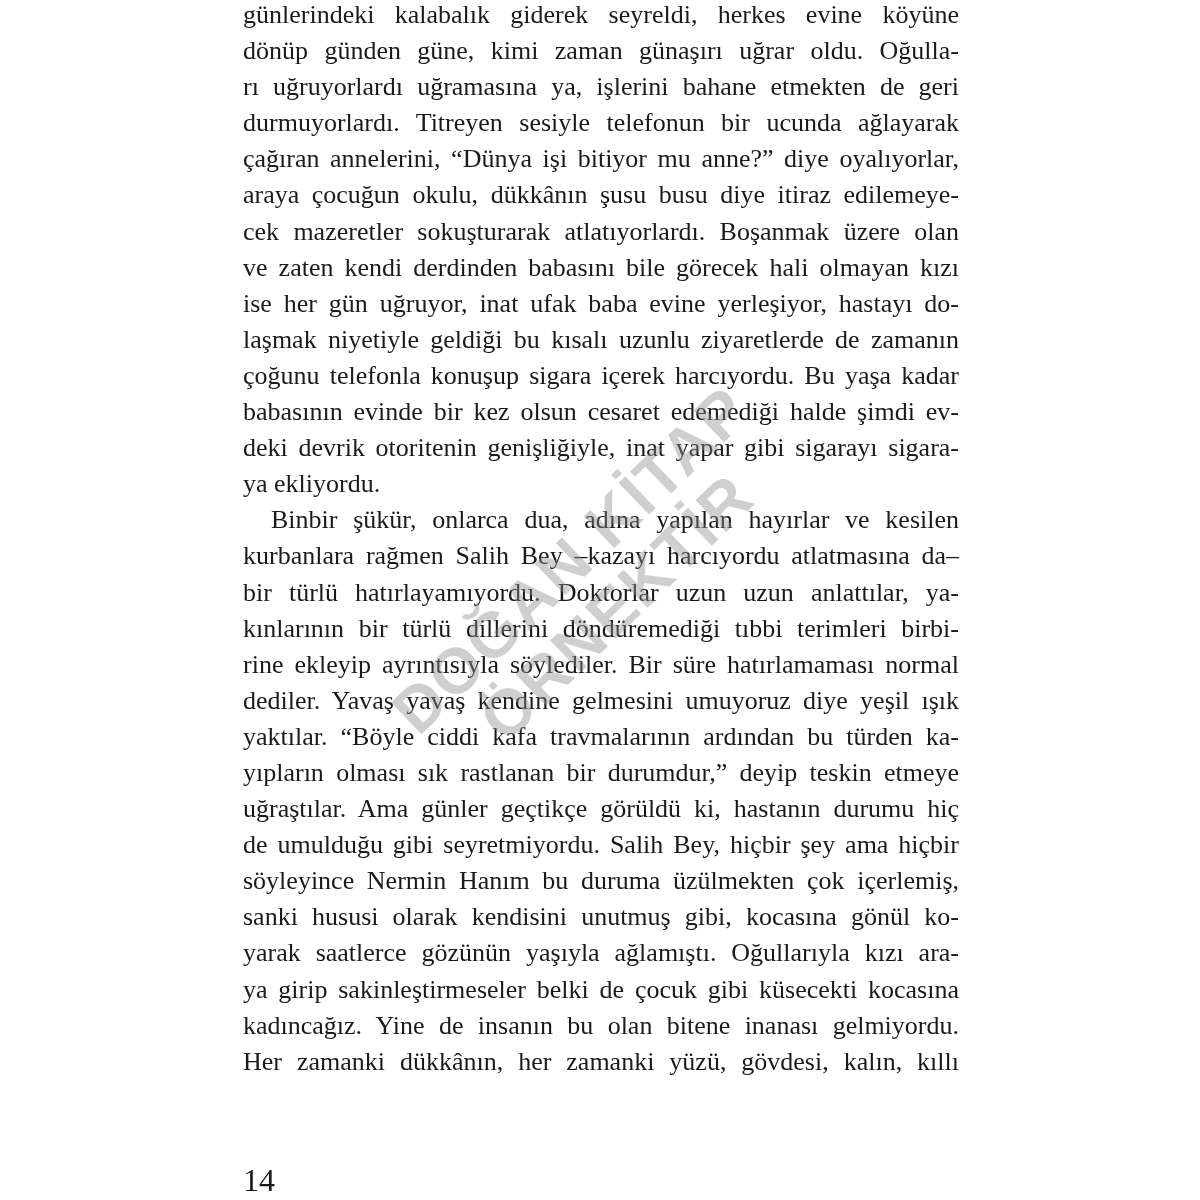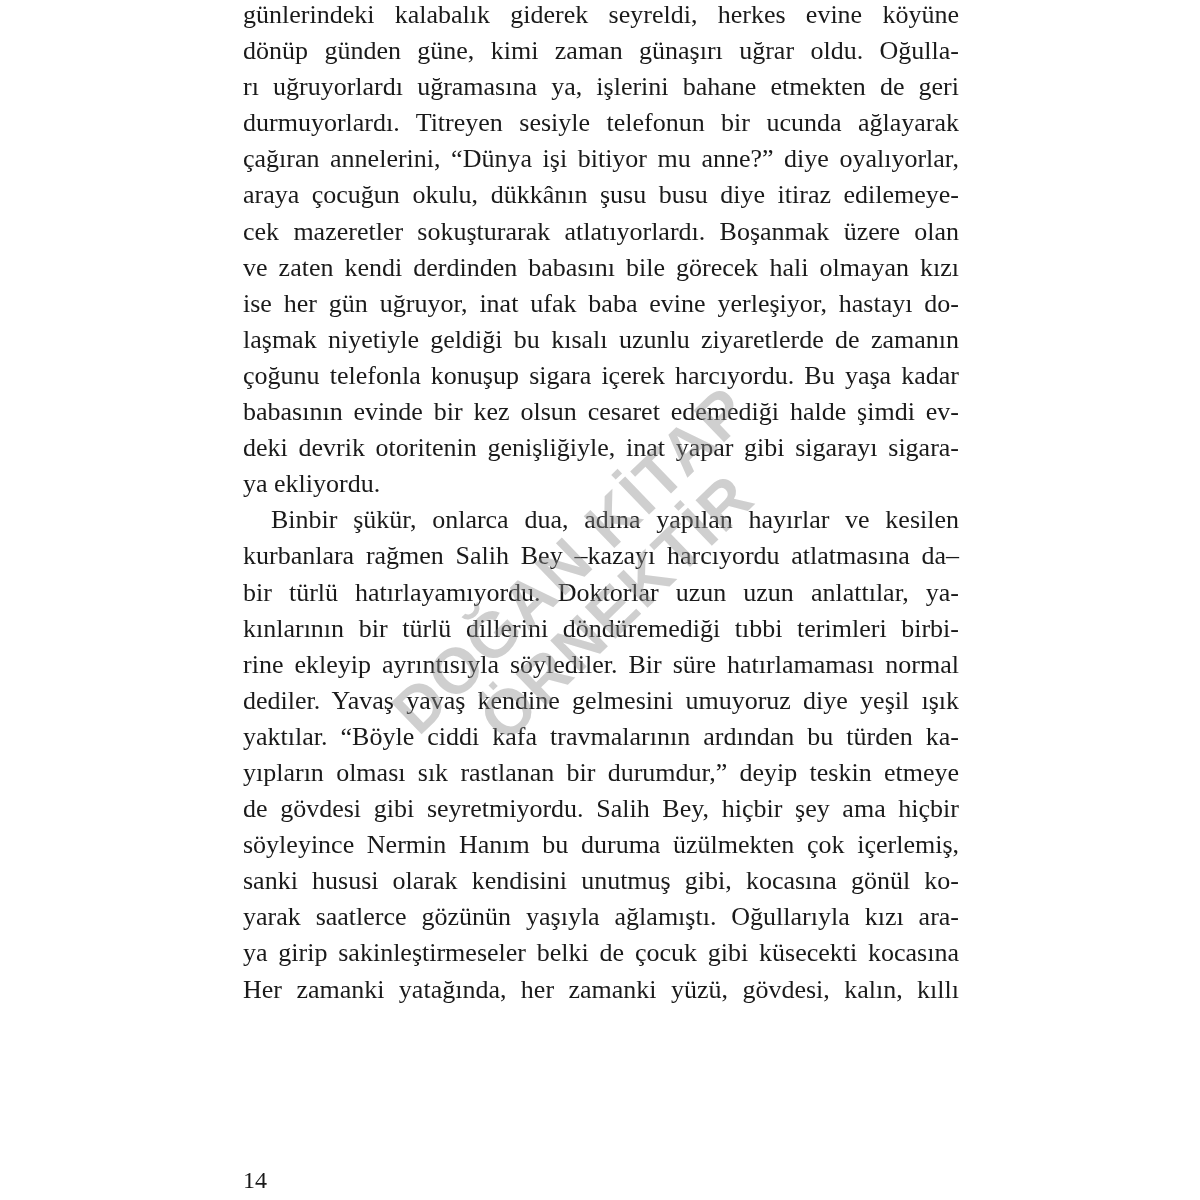--- a/index.html
+++ b/index.html
@@ -33,21 +33,21 @@
     .line.last {
       text-align-last: left;
     }
     .line.indent {
       padding-left: 28px;
     }
     .page-number {
       position: absolute;
       left: 243px;
       top: 1165px;
-      font-size: 24px;
+      font-size: 32px;
       line-height: 30px;
       color: #1a1a1a;
     }
     .watermark {
       position: absolute;
       left: 330px;
       top: 430px;
       width: 520px;
       height: 300px;
       pointer-events: none;
@@ -97,29 +97,31 @@
 
   <div>
     <span class="line indent">Binbir şükür, onlarca dua, adına yapılan hayırlar ve kesilen</span>
     <span class="line">kurbanlara rağmen Salih Bey –kazayı harcıyordu atlatmasına da–</span>
     <span class="line">bir türlü hatırlayamıyordu. Doktorlar uzun uzun anlattılar, ya-</span>
     <span class="line">kınlarının bir türlü dillerini döndüremediği tıbbi terimleri birbi-</span>
     <span class="line">rine ekleyip ayrıntısıyla söylediler. Bir süre hatırlamaması normal</span>
     <span class="line">dediler. Yavaş yavaş kendine gelmesini umuyoruz diye yeşil ışık</span>
     <span class="line">yaktılar. “Böyle ciddi kafa travmalarının ardından bu türden ka-</span>
     <span class="line">yıpların olması sık rastlanan bir durumdur,” deyip teskin etmeye</span>
-    <span class="line">de gövdesi gibi seyretmiyordu. Salih Bey, hiçbir şey ama hiçbir</span>
+    <span class="line">uğraştılar. Ama günler geçtikçe görüldü ki, hastanın durumu hiç</span>
+    <span class="line">de umulduğu gibi seyretmiyordu. Salih Bey, hiçbir şey ama hiçbir</span>
   </div>
 
   <div>
     <span class="line">söyleyince Nermin Hanım bu duruma üzülmekten çok içerlemiş,</span>
     <span class="line">sanki hususi olarak kendisini unutmuş gibi, kocasına gönül ko-</span>
     <span class="line">yarak saatlerce gözünün yaşıyla ağlamıştı. Oğullarıyla kızı ara-</span>
     <span class="line">ya girip sakinleştirmeseler belki de çocuk gibi küsecekti kocasına</span>
-    <span class="line">Her zamanki yatağında, her zamanki yüzü, gövdesi, kalın, kıllı</span>
+    <span class="line">kadıncağız. Yine de insanın bu olan bitene inanası gelmiyordu.</span>
+    <span class="line">Her zamanki dükkânın, her zamanki yüzü, gövdesi, kalın, kıllı</span>
   </div>
 </div>
 
 <div class="watermark">
   <span class="wm-line1">DOĞAN KİTAP</span>
   <span class="wm-line2">ÖRNEKTİR</span>
 </div>
 
 <div class="page-number">14</div>
 

